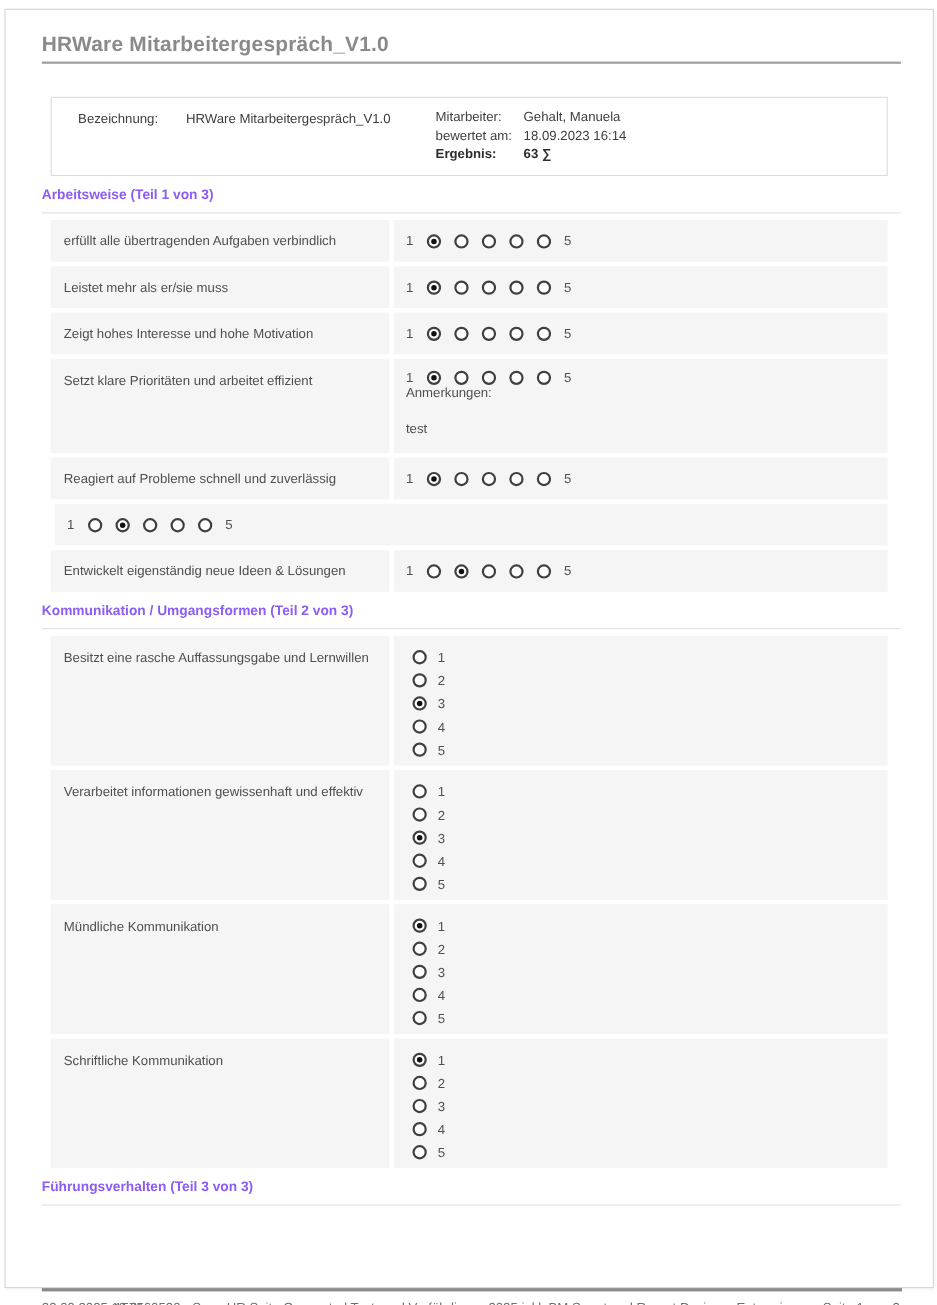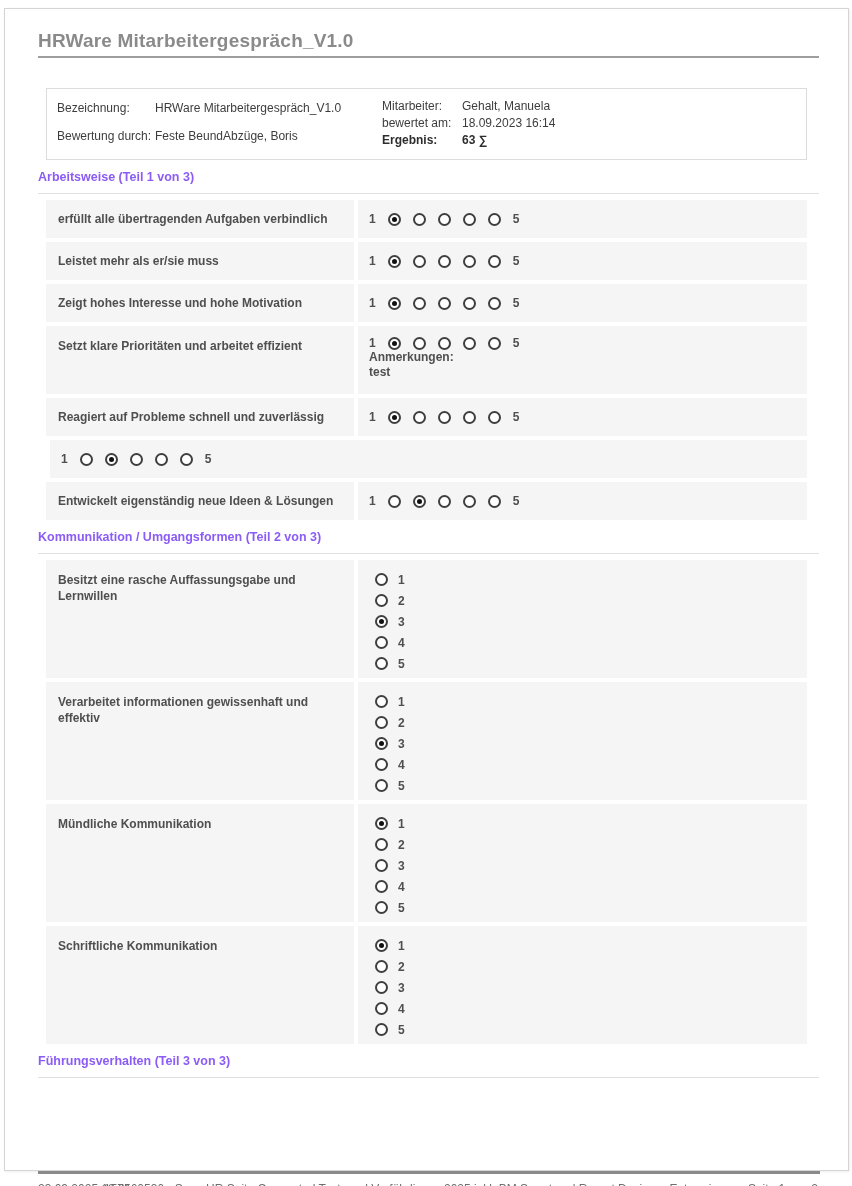--- a/index.html
+++ b/index.html
@@ -7,52 +7,52 @@
               font-family:"Liberation Sans", sans-serif; }
   .page { position:absolute; left:4px; top:8px; width:845px; height:1163px;
           background:#fff; border:1px solid #d5d5d5; box-shadow:1px 1px 3px rgba(0,0,0,0.07); }
   .content { padding:0 29px 0 33px; }
 
   .page-title { margin-top:21px; font-size:19px; line-height:22px; font-weight:bold;
                 color:#8a8a8a; letter-spacing:0.2px; padding-bottom:4px;
                 border-bottom:2px solid #9e9e9e; }
 
   .header-box { margin:30px 12px 0 8px; border:1px solid #dcdcdc; display:flex;
-                padding:8px 0 10px 10px; }
+                padding:8px 0 10px 24px; }
   .hb-left  { width:325px; }
   .hb-left .field:nth-child(1){ margin-top:4px; }
   .hb-left .field:nth-child(2){ margin-top:14px; }
   .hb-right { flex:1; padding-top:1px; }
   .hb-right .field { line-height:17px; }
   .field { font-size:12px; color:#3d3d3d; }
   .lbl { display:inline-block; vertical-align:top; }
   .hb-left .lbl  { width:98px; }
   .hb-right .lbl { width:80px; }
   .bold { font-weight:bold; color:#2e2e2e; }
 
   .section-title { margin-top:10px; font-size:12.5px; line-height:15px; font-weight:bold;
                    color:#8b5cf6; padding-bottom:8px; border-bottom:1px solid #e0e0e0; }
   .rows { margin:6px 12px 0 8px; }
   .row { display:flex; margin-bottom:4px; }
-  .cell { background:#f5f5f5;font-weight:bold; }
+  .cell { background:#f5f5f5; }
   .cell-q { width:308px; padding:0 10px 0 12px; display:flex; align-items:center;
             font-size:12px; color:#4f4f4f; line-height:16px; }
   .cell-a { flex:1; margin-left:4px; padding-left:11px; display:flex; }
   .row.h { min-height:38px; }
   .row.h .cell-a { align-items:center; }
   .rg-h { display:flex; align-items:center; gap:12px; font-size:12px; color:#4f4f4f; }
   .radio { width:13px; height:13px; border:2px solid #3f3f3f; border-radius:50%;
            background:#fff; display:inline-block; position:relative; flex:none; }
   .radio.sel::after { content:""; position:absolute; left:2px; top:2px; width:5px;
                       height:5px; border-radius:50%; background:#101010; }
   .row.note-row .cell-q { align-items:flex-start; padding-top:12px; }
   .row.note-row .cell-a { flex-direction:column; align-items:flex-start;
                           padding-top:10px; padding-bottom:14px; }
   .note-label { font-size:12px; color:#4f4f4f; line-height:15px; }
-  .note-text  { font-size:12px; color:#4f4f4f; line-height:15px;text-align:right; }
+  .note-text  { margin-top:18px; font-size:12px; color:#4f4f4f; line-height:15px;text-align:right; }
   .row.v { min-height:118px; }
   .row.v .cell-q { align-items:flex-start; padding-top:12px; }
   .row.v .cell-a { flex-direction:column; padding-top:9px; padding-left:17px; }
   .rg-v-item { display:flex; align-items:center; height:21px; gap:10px;
                font-size:12px; color:#4f4f4f; }
 
   .footer { position:absolute; left:33px; right:28px; top:1162px; height:28px;
             border-top:3px solid #8a8a8a; font-size:12px; color:#6e6e6e; }
   .f-date    { position:absolute; left:0; top:8px; white-space:nowrap; }
   .f-license { position:absolute; left:66px; top:8px; white-space:nowrap; }
@@ -63,23 +63,20 @@
 
 <div class="page">
   <div class="content">
     <h1 class="page-title">HRWare Mitarbeitergespräch_V1.0</h1>
 
     <div class="header-box">
       <div class="hb-left">
         <div class="field">
           <span class="lbl">Bezeichnung:</span><span>HRWare Mitarbeitergespräch_V1.0</span>
         </div>
-        <div class="field">
-          <span class="lbl">Bewertung durch:</span><span>Feste BeundAbzüge, Boris</span>
-        </div>
       </div>
       <div class="hb-right">
         <div class="field">
           <span class="lbl">Mitarbeiter:</span><span>Gehalt, Manuela</span>
         </div>
         <div class="field">
           <span class="lbl">bewertet am:</span><span>18.09.2023 16:14</span>
         </div>
         <div class="field">
           <span class="lbl bold">Ergebnis:</span><span class="bold">63 ∑</span>

